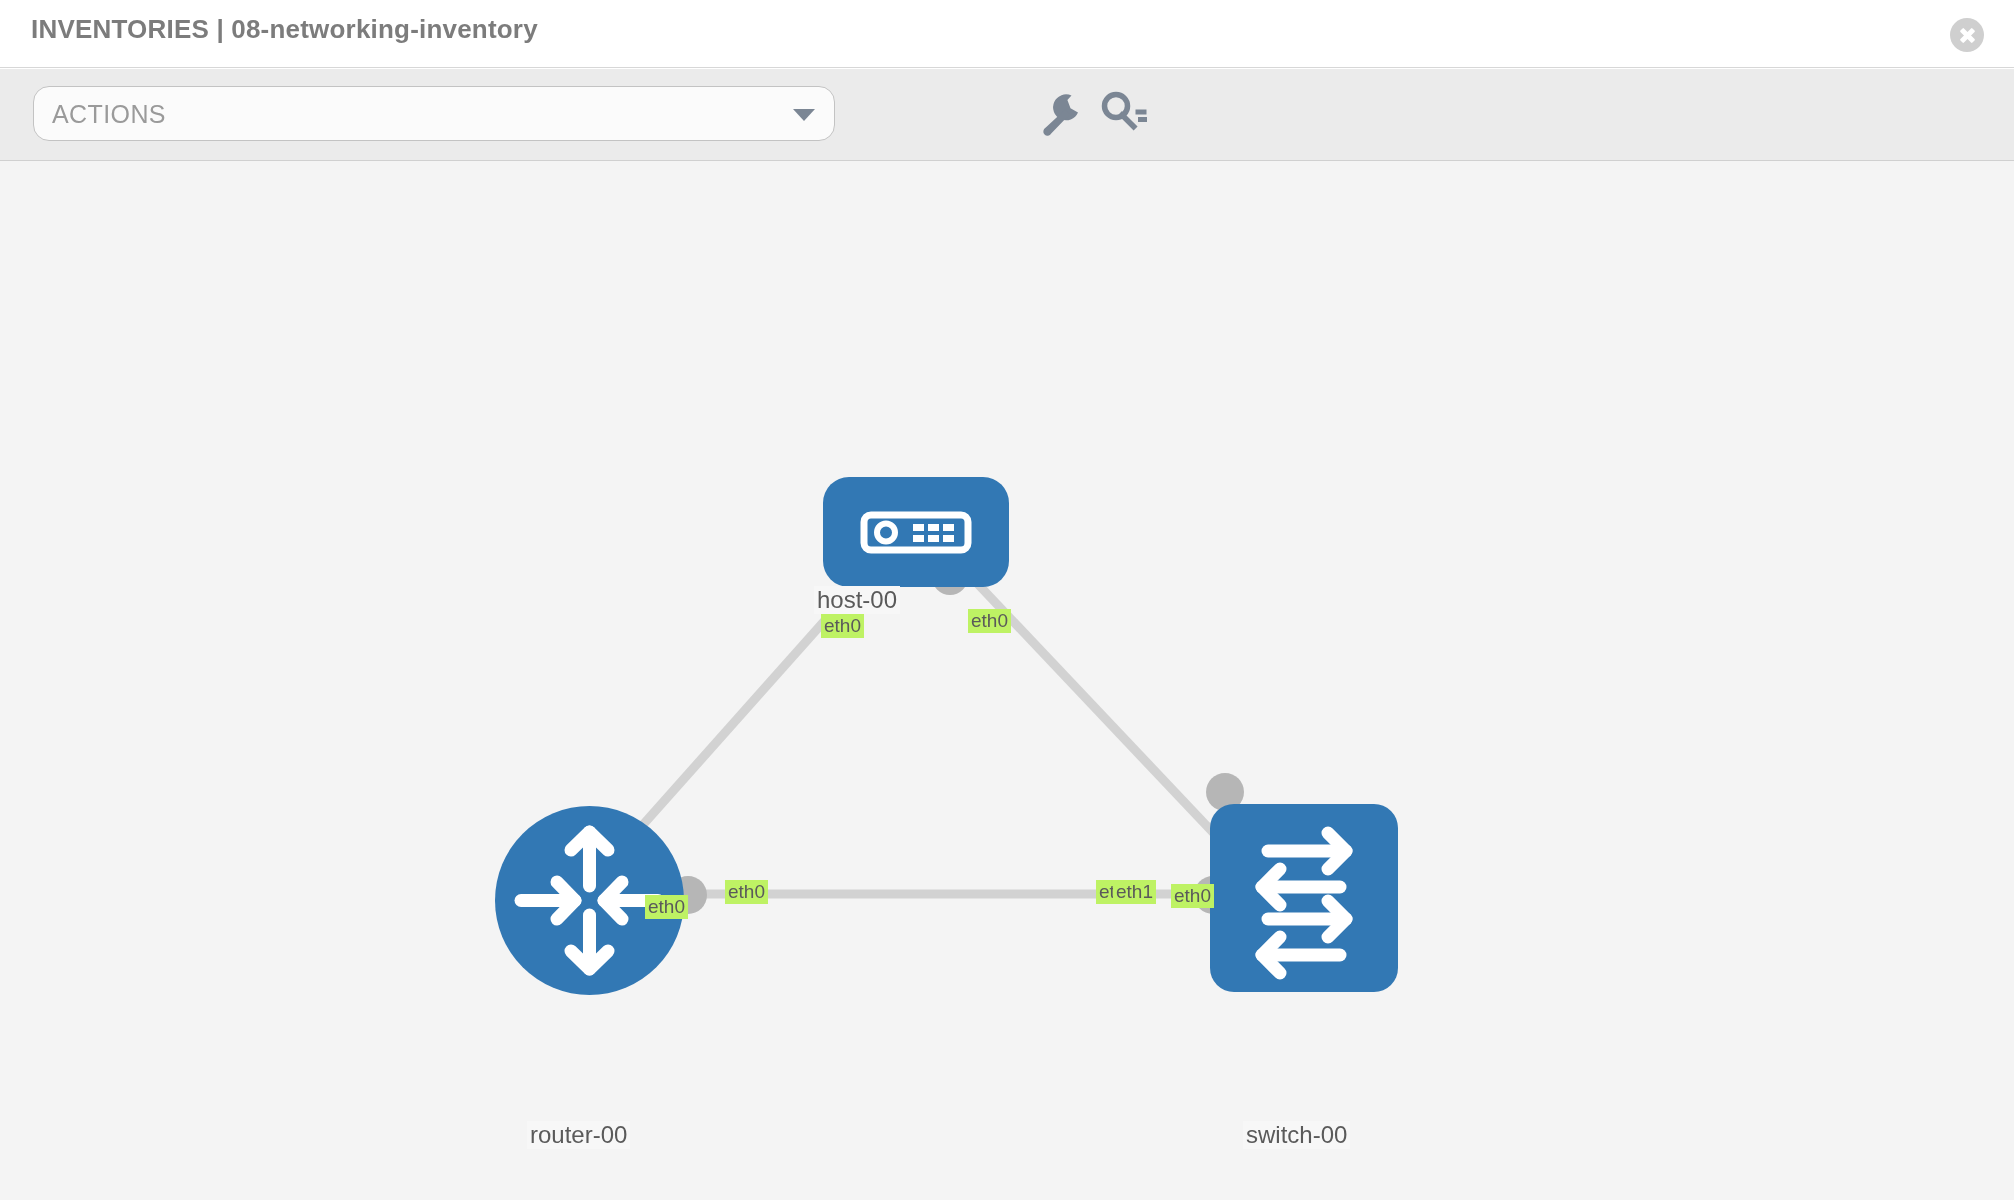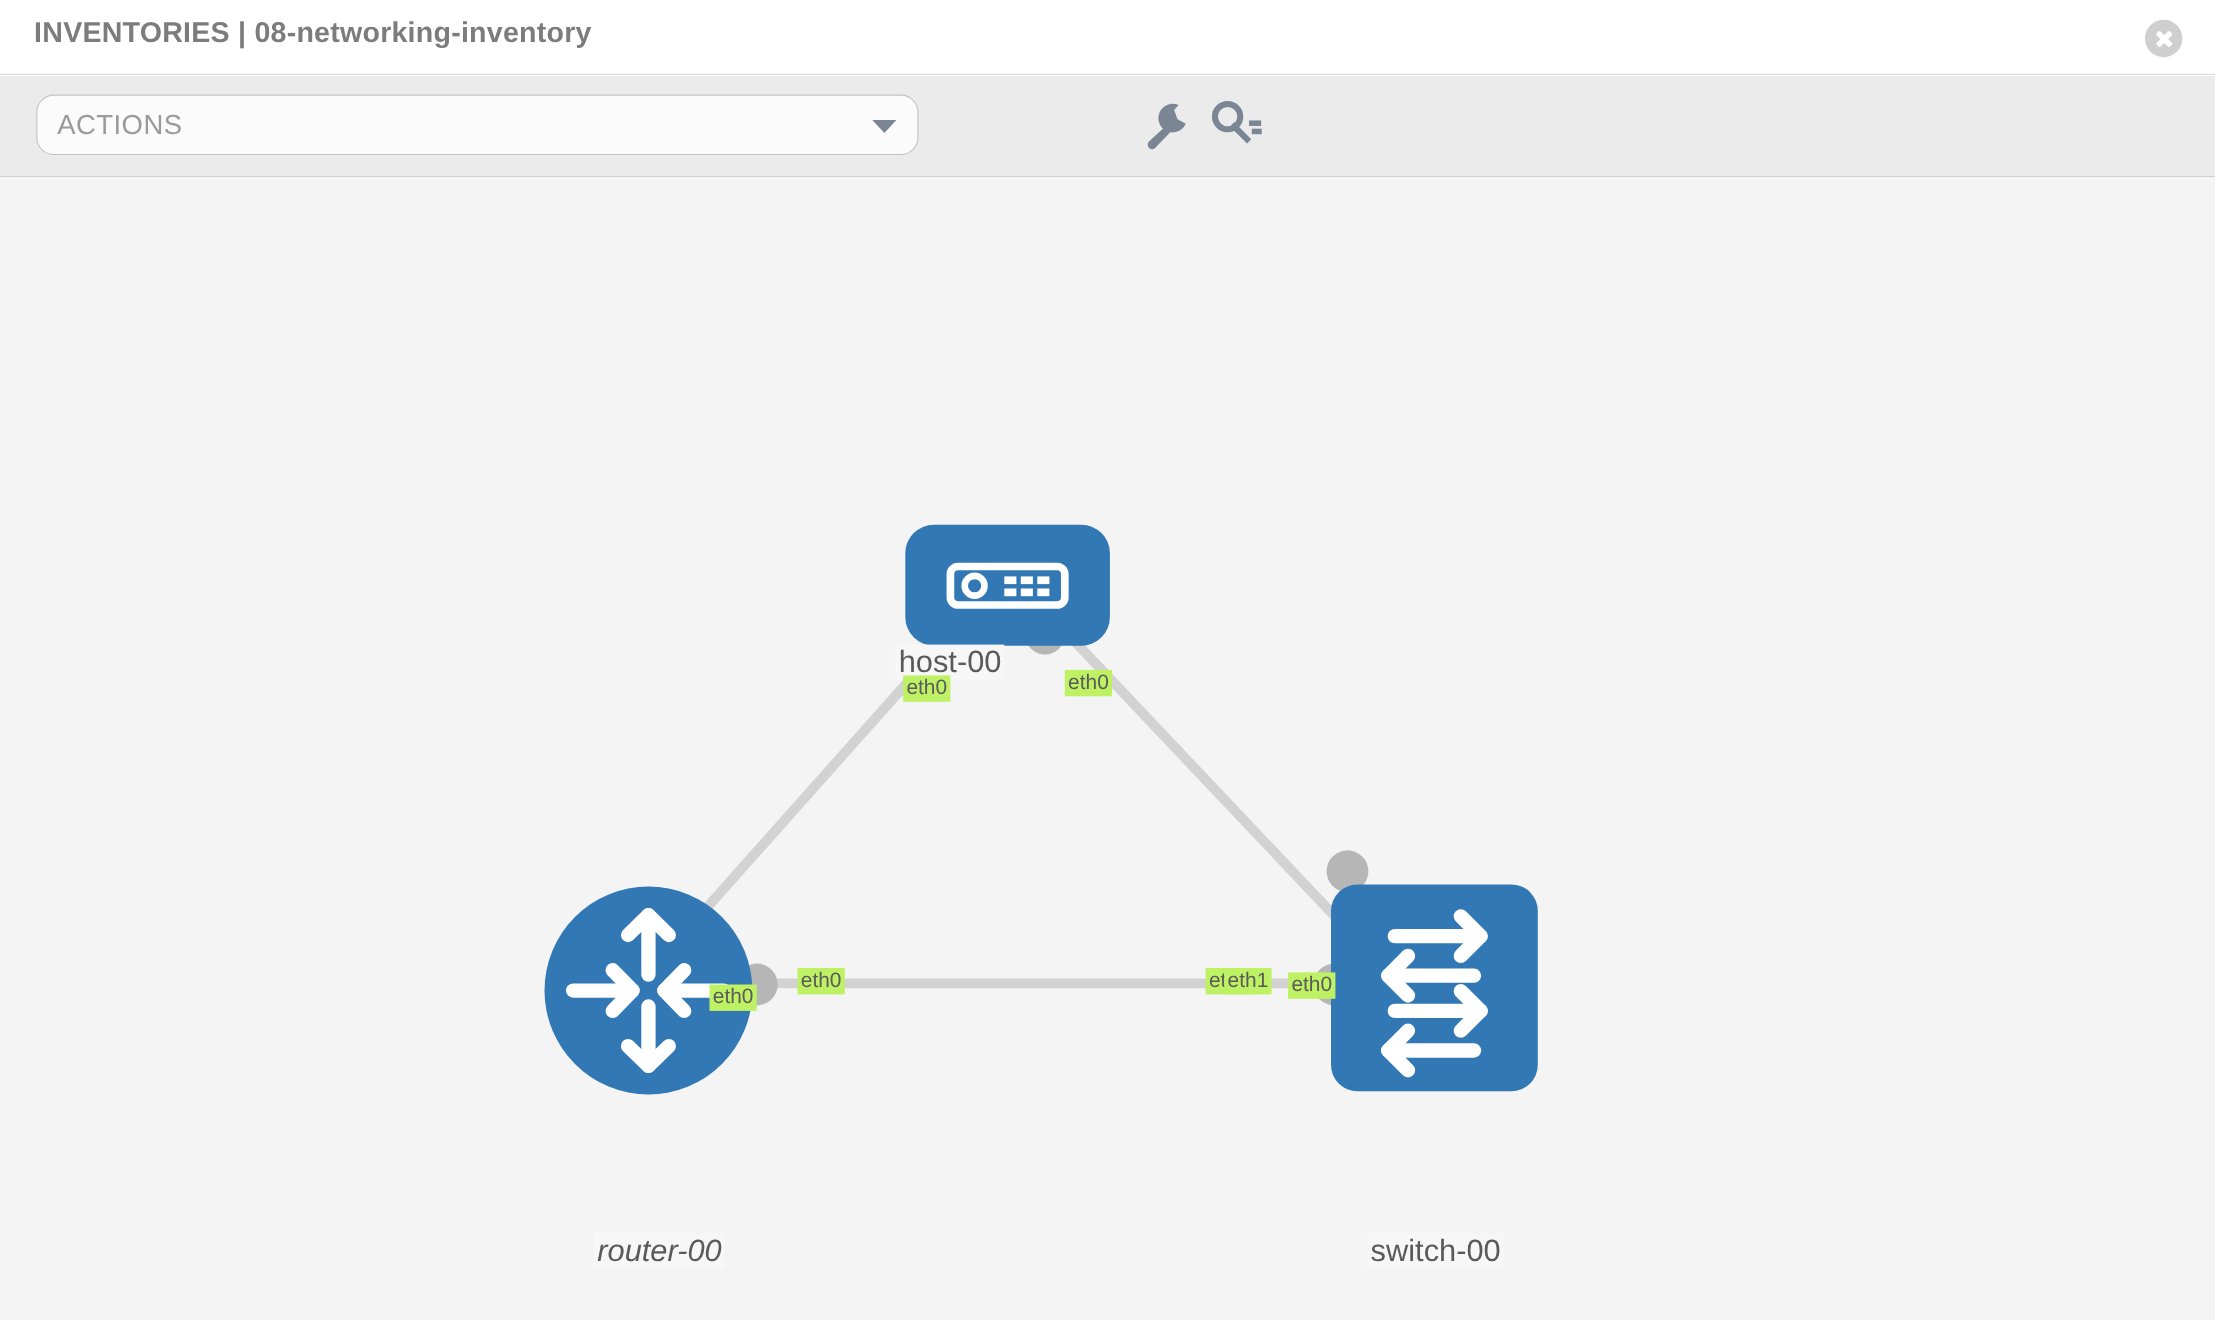--- a/index.html
+++ b/index.html
@@ -129,21 +129,21 @@
   .node svg { display: block; }
 
   .conn-dot {
     position: absolute;
     background: #b6b6b6;
     border-radius: 50%;
   }
 
   .node-label {
     position: absolute;
-    font-size: 28px;
+    font-size: 24px;
     color: #5a5a5a;
     background: #f7f7f7;
     white-space: nowrap;
     padding: 0 3px;
   }
   .edge-label {
     position: absolute;
     font-size: 19px;
     color: #5a5a5a;
     background: #bef264;
@@ -241,21 +241,21 @@
           <polyline points="70,65 52,83 70,101"></polyline>
           <line x1="58" y1="115" x2="136" y2="115"></line>
           <polyline points="118,97 136,115 118,133"></polyline>
           <line x1="130" y1="151" x2="52" y2="151"></line>
           <polyline points="70,133 52,151 70,169"></polyline>
         </g>
       </svg>
     </div>
 
     <div class="node-label" style="left:814px; top:425px;">host-00</div>
-    <div class="node-label" style="left:540px; top:960px;font-style:italic;">router-00</div>
+    <div class="node-label" style="left:527px; top:960px;">router-00</div>
     <div class="node-label" style="left:1243px; top:960px;">switch-00</div>
 
     <div class="edge-label" style="left:821px; top:453px;">eth0</div>
     <div class="edge-label" style="left:968px; top:448px;">eth0</div>
     <div class="edge-label" style="left:645px; top:734px;">eth0</div>
     <div class="edge-label" style="left:1171px; top:723px;">eth0</div>
     <div class="edge-label" style="left:725px; top:719px;">eth0</div>
     <div class="edge-label" style="left:1096px; top:719px;">eth0</div>
     <div class="edge-label" style="left:1113px; top:719px;">eth1</div>
 

